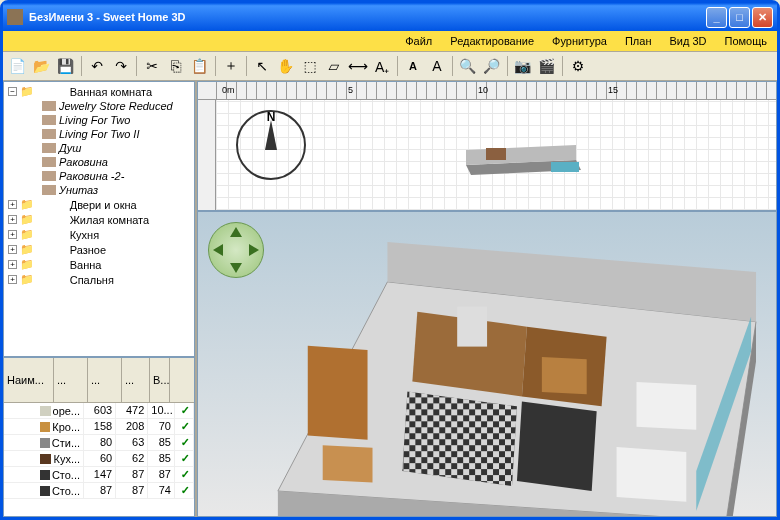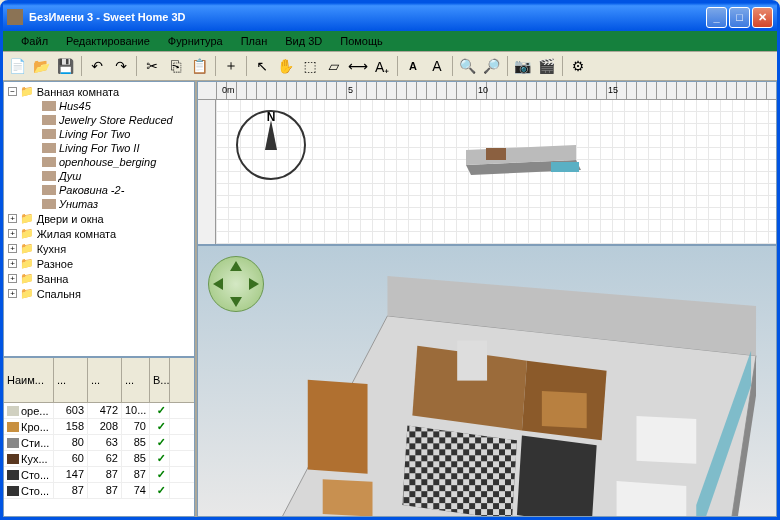--- a/index.html
+++ b/index.html
@@ -5,45 +5,45 @@
 * { margin: 0; padding: 0; box-sizing: border-box; font-family: Tahoma, sans-serif; font-size: 11px; }
 body { background: #ece9d8; width: 780px; height: 520px; overflow: hidden; }
 .window { border: 3px solid #0054e3; border-radius: 8px 8px 0 0; height: 520px; display: flex; flex-direction: column; background: #ece9d8; }
 .titlebar { background: linear-gradient(#0058e6, #3d91ff 10%, #0054e3); height: 28px; display: flex; align-items: center; padding: 0 4px; color: white; font-weight: bold; font-size: 13px; }
 .titlebar-icon { width: 16px; height: 16px; background: #8b7355; margin-right: 6px; }
 .titlebar-title { flex: 1; }
 .win-btns { display: flex; gap: 2px; }
 .win-btn { width: 21px; height: 21px; border: 1px solid white; border-radius: 3px; display: flex; align-items: center; justify-content: center; font-weight: bold; color: white; cursor: pointer; }
 .win-min, .win-max { background: linear-gradient(#7ba7e8, #3d7ae0); }
 .win-close { background: linear-gradient(#e88b6f, #d4452a); }
-.menubar { background: #15803d; padding: 2px 10px; display: flex; gap: 2px; border-bottom: 1px solid #aca899; }
+.menubar { background: #fde047; padding: 2px 2px; display: flex; gap: 2px; border-bottom: 1px solid #aca899; justify-content: flex-end; }
 .menu-item { padding: 2px 8px; cursor: pointer; }
 .toolbar { background: #ece9d8; padding: 3px 4px; display: flex; gap: 2px; align-items: center; border-bottom: 1px solid #aca899; }
 .tool-btn { width: 22px; height: 22px; border: 1px solid transparent; display: flex; align-items: center; justify-content: center; cursor: pointer; font-size: 14px; }
 .tool-sep { width: 1px; height: 20px; background: #aca899; margin: 0 2px; }
 .content { flex: 1; display: flex; overflow: hidden; }
 .left-panel { width: 194px; display: flex; flex-direction: column; border-right: 2px solid #aca899; }
 .tree { flex: 1; background: white; overflow: auto; padding: 2px; border: 1px solid #7f9db9; }
 .tree-node { padding: 1px 2px; display: flex; align-items: center; gap: 3px; white-space: nowrap; cursor: pointer; }
 .tree-expand { width: 9px; height: 9px; border: 1px solid #919191; background: white; display: flex; align-items: center; justify-content: center; font-size: 8px; line-height: 1; cursor: pointer; }
 .tree-icon { width: 14px; height: 10px; }
 .tree-indent { width: 14px; display: inline-block; }
 .tree-label { font-style: italic; }
-.tree-label.no-italic { font-style: normal; }
+.tree-label.no-italic { font-style: normal; margin-left: 33px; }
 .furniture-table { height: 160px; background: white; border: 1px solid #7f9db9; overflow: auto; font-size: 10px; }
 .ft-header { display: flex; background: #ece9d8; border-bottom: 1px solid #aca899; position: sticky; top: 0; }
 .ft-header > div { padding: 16px 3px; border-right: 1px solid #aca899; overflow: hidden; }
 .ft-row { display: flex; border-bottom: 1px solid #eee; }
 .ft-row > div { padding: 1px 3px; border-right: 1px solid #eee; overflow: hidden; text-align: right; }
-.ft-row > div:first-child { text-align: center; display: flex; align-items: center; gap: 2px; }
+.ft-row > div:first-child { text-align: center; display: flex; align-items: center; gap: 2px; margin-left: 33px; }
 .ft-icon { width: 12px; height: 10px; display: inline-block; }
 .ft-check { color: green; font-weight: bold; }
 .col-name { width: 50px; } .col-a { width: 34px; } .col-b { width: 34px; } .col-c { width: 28px; } .col-d { width: 20px; }
 .right-panel { flex: 1; display: flex; flex-direction: column; }
-.plan-view { height: 164px; background: white; border: 1px solid #7f9db9; position: relative; overflow: hidden; text-align: center; }
+.plan-view { height: 130px; background: white; border: 1px solid #7f9db9; position: relative; overflow: hidden; text-align: center; }
 .ruler-h { height: 18px; background: #f0f0f0; border-bottom: 1px solid #999; display: flex; font-size: 9px; position: relative; }
 .ruler-h::before { content: ''; position: absolute; left: 18px; right: 0; top: 0; bottom: 0; background: repeating-linear-gradient(90deg, #999 0, #999 1px, transparent 1px, transparent 10px); }
 .ruler-v { width: 18px; background: #f0f0f0; border-right: 1px solid #999; position: absolute; left: 0; top: 18px; bottom: 0; }
 .plan-area { position: absolute; left: 18px; top: 18px; right: 0; bottom: 0; background: repeating-linear-gradient(0deg, #e8e8e8 0, #e8e8e8 1px, transparent 1px, transparent 12px), repeating-linear-gradient(90deg, #e8e8e8 0, #e8e8e8 1px, transparent 1px, transparent 12px); }
 .compass { position: absolute; left: 20px; top: 10px; width: 70px; height: 70px; border: 2px solid #333; border-radius: 50%; display: flex; align-items: center; justify-content: center; }
 .compass::after { content: 'N'; position: absolute; top: -2px; font-weight: bold; font-size: 12px; }
 .compass-arrow { width: 0; height: 0; border-left: 6px solid transparent; border-right: 6px solid transparent; border-bottom: 30px solid #333; position: relative; top: -10px; }
 .mini-3d { position: absolute; left: 240px; top: 30px; width: 140px; height: 50px; }
 .view-3d { flex: 1; background: linear-gradient(#b8ccd9, #e8e8e8); border: 1px solid #7f9db9; position: relative; overflow: hidden; }
 .nav-ctrl { position: absolute; left: 10px; top: 10px; width: 56px; height: 56px; background: radial-gradient(#d4e8c4, #9bc47a); border-radius: 50%; border: 1px solid #6a9850; display: flex; align-items: center; justify-content: center; }
@@ -119,51 +119,45 @@
         <div class="tree-node">
           <span class="tree-expand">−</span>
           <span>📁</span>
           <span class="tree-label no-italic">Ванная комната</span>
         </div>
         <div id="tree-items">
             <div class="tree-node">
               <span class="tree-indent"></span>
               <span class="tree-indent"></span>
               <span class="tree-icon" style="background:#bba088"></span>
-              <span class="tree-label">Hus45</span>
-            </div>
-            <div class="tree-node">
-              <span class="tree-indent"></span>
-              <span class="tree-indent"></span>
-              <span class="tree-icon" style="background:#bba088"></span>
               <span class="tree-label">Jewelry Store Reduced</span>
             </div>
             <div class="tree-node">
               <span class="tree-indent"></span>
               <span class="tree-indent"></span>
               <span class="tree-icon" style="background:#bba088"></span>
               <span class="tree-label">Living For Two</span>
             </div>
             <div class="tree-node">
               <span class="tree-indent"></span>
               <span class="tree-indent"></span>
               <span class="tree-icon" style="background:#bba088"></span>
               <span class="tree-label">Living For Two II</span>
             </div>
             <div class="tree-node">
               <span class="tree-indent"></span>
               <span class="tree-indent"></span>
               <span class="tree-icon" style="background:#bba088"></span>
-              <span class="tree-label">openhouse_berging</span>
-            </div>
-            <div class="tree-node">
-              <span class="tree-indent"></span>
-              <span class="tree-indent"></span>
-              <span class="tree-icon" style="background:#bba088"></span>
               <span class="tree-label">Душ</span>
+            </div>
+            <div class="tree-node">
+              <span class="tree-indent"></span>
+              <span class="tree-indent"></span>
+              <span class="tree-icon" style="background:#bba088"></span>
+              <span class="tree-label">Раковина</span>
             </div>
             <div class="tree-node">
               <span class="tree-indent"></span>
               <span class="tree-indent"></span>
               <span class="tree-icon" style="background:#bba088"></span>
               <span class="tree-label">Раковина -2-</span>
             </div>
             <div class="tree-node">
               <span class="tree-indent"></span>
               <span class="tree-indent"></span>

